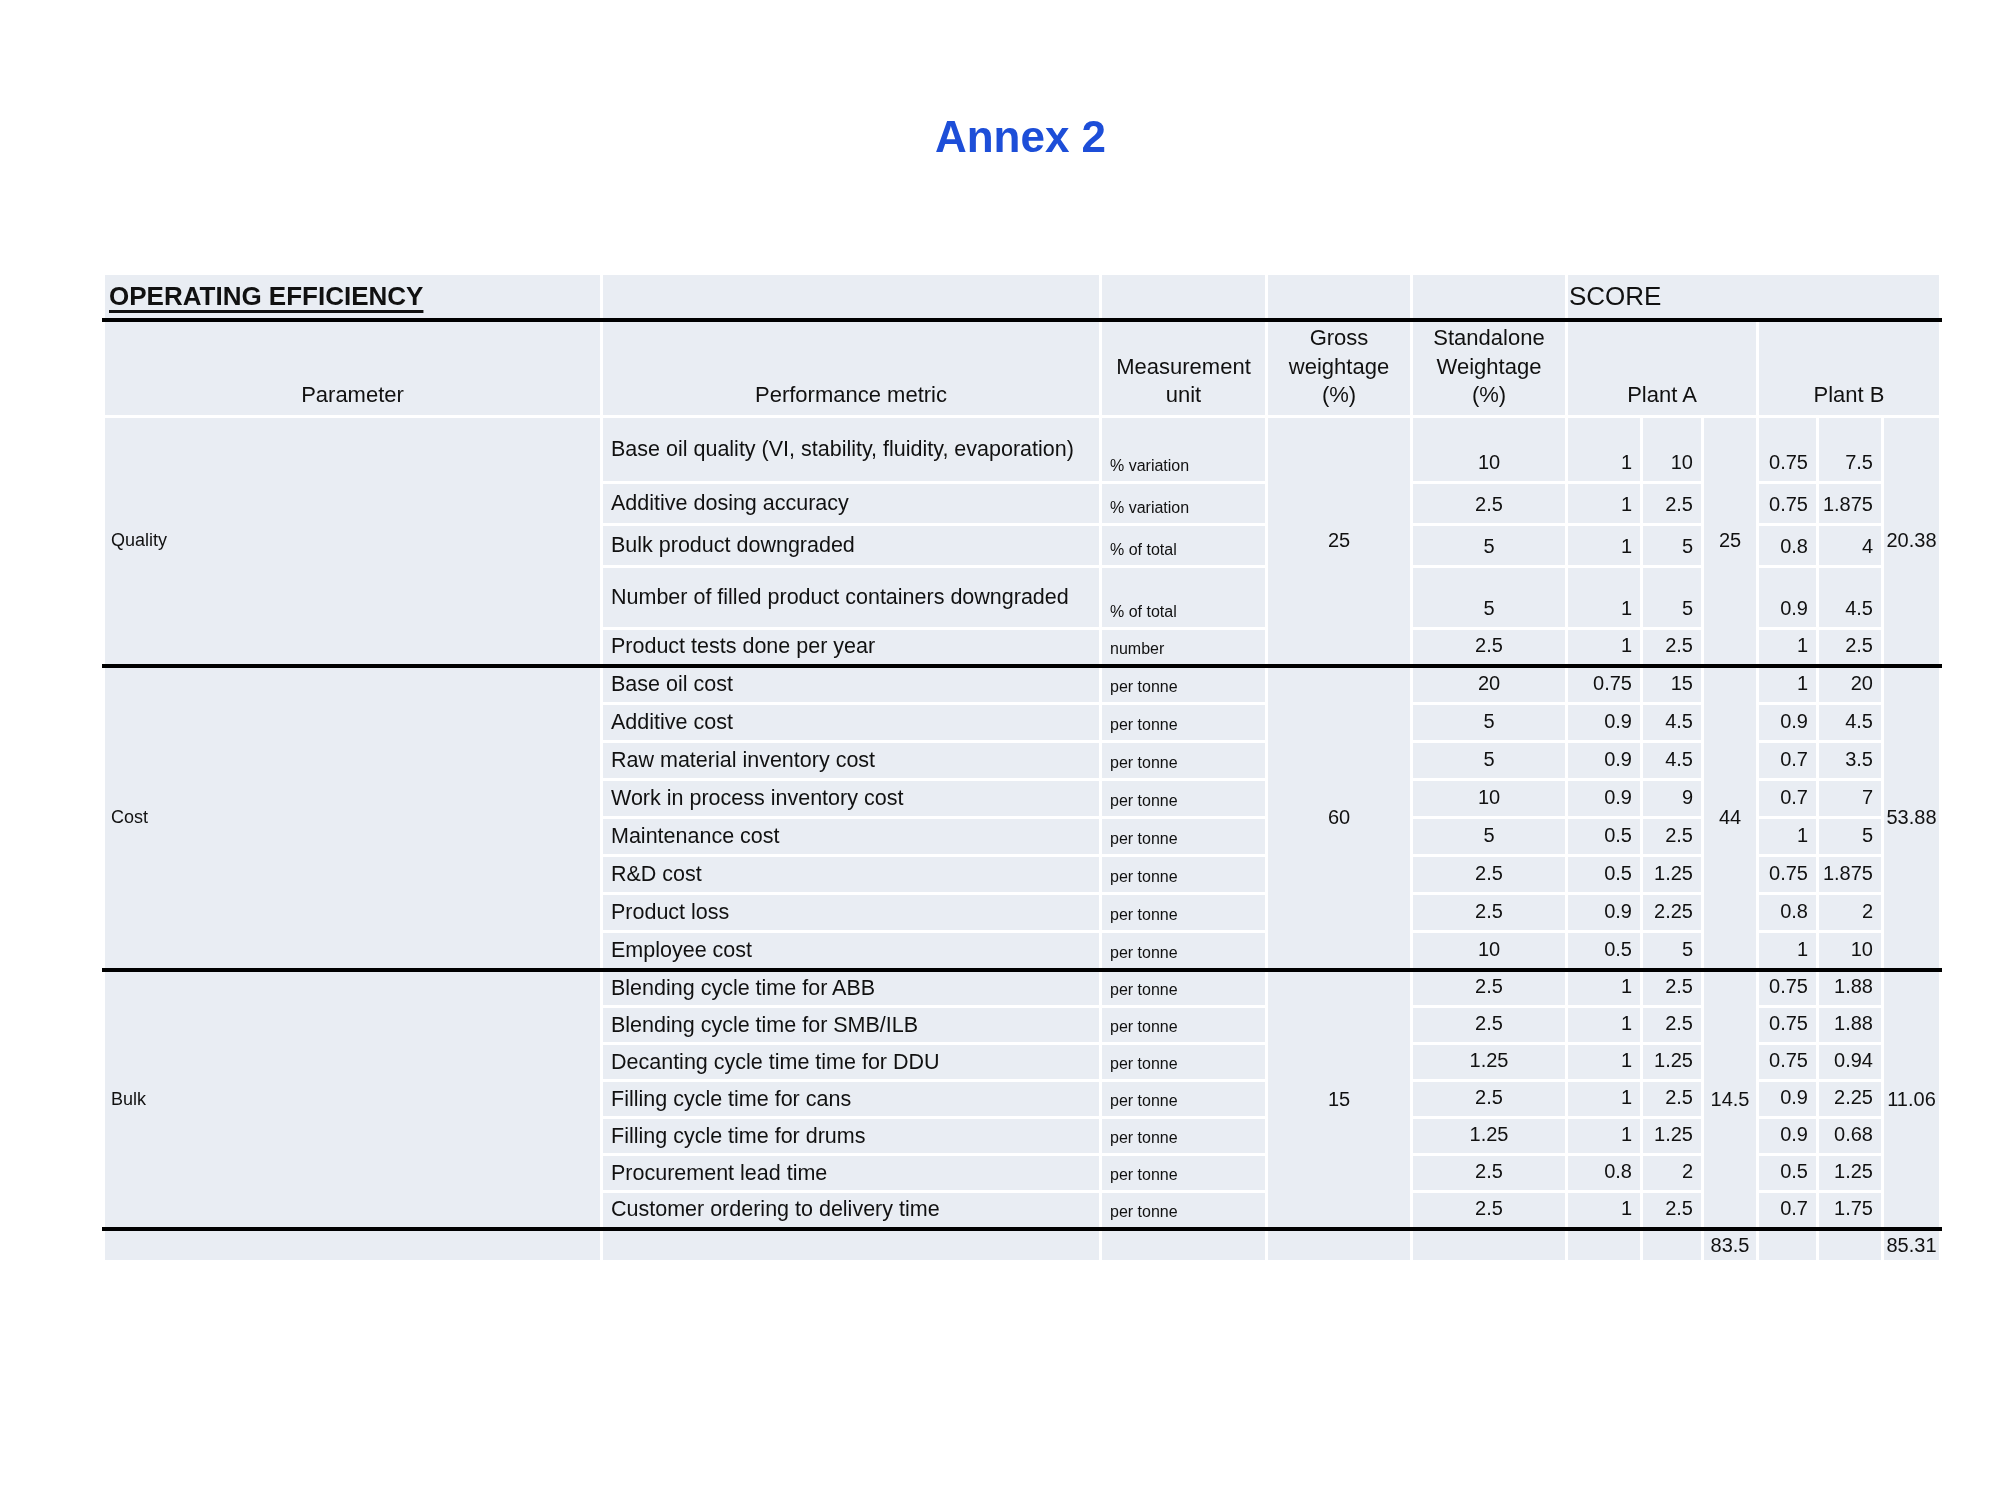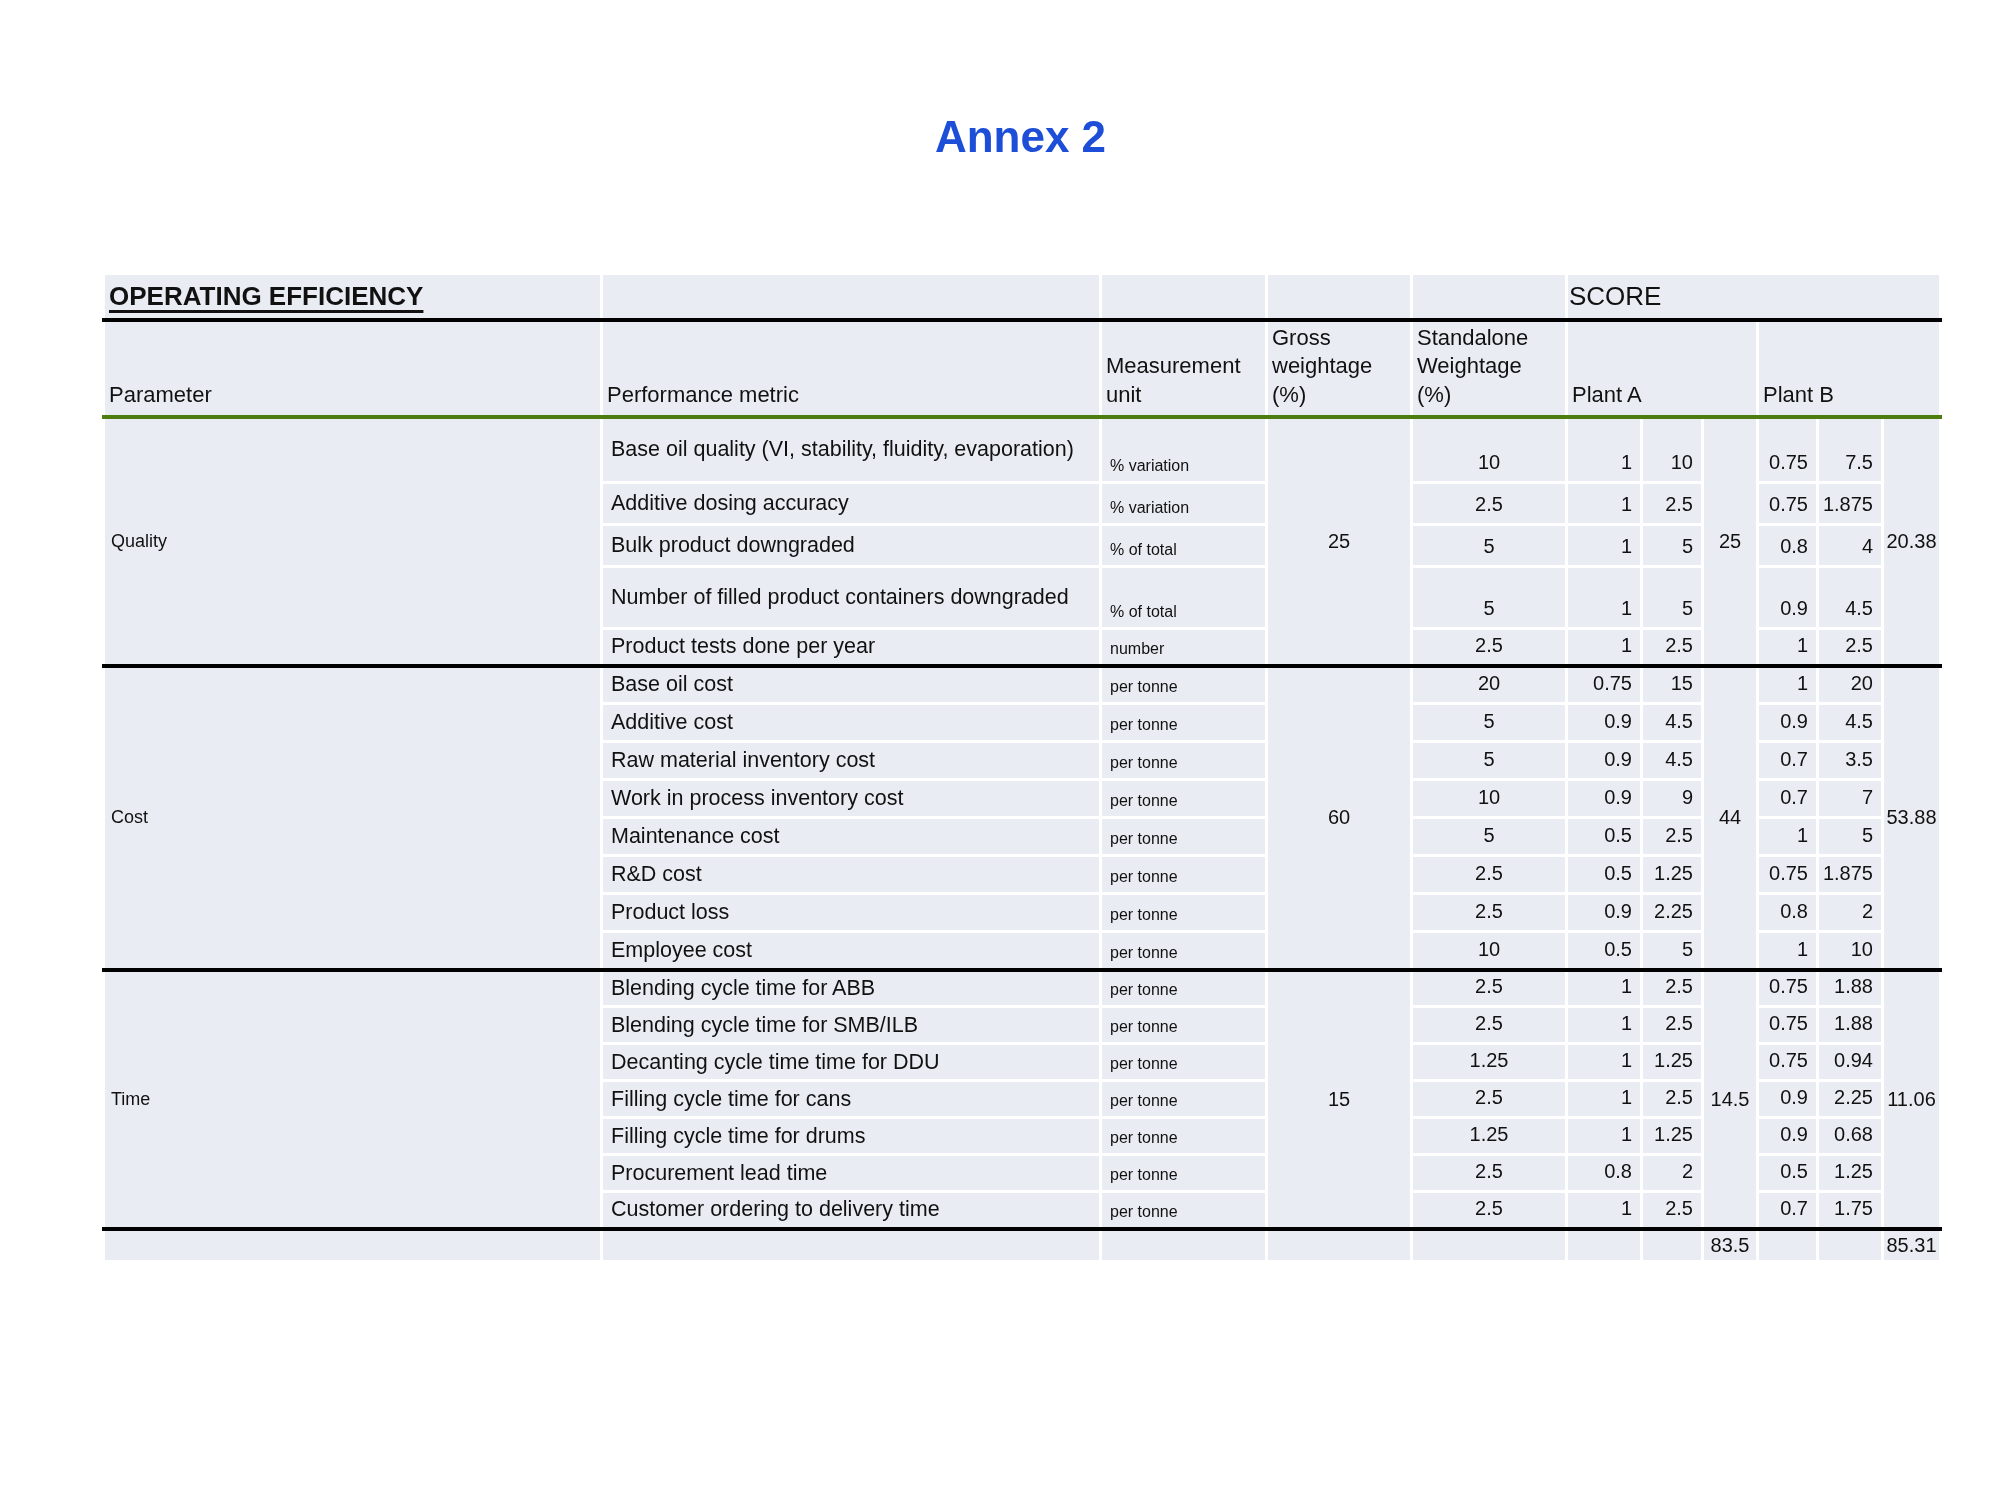--- a/index.html
+++ b/index.html
@@ -30,22 +30,22 @@
   tr.top-row td{border-bottom:4px solid #000;}
   td.oe-cell{
     font-size:26px;font-weight:700;padding-left:4px;
     text-decoration:underline;text-decoration-thickness:2.5px;text-underline-offset:5px;
     white-space:nowrap;
   }
   td.score-cell{font-size:26px;text-align:left;}
   
   tr.header-row{height:97px;}
   tr.header-row td{
-    border-bottom:4px solid #4d7c0f;
-    text-align:left;vertical-align:bottom;
+    border-bottom:1px solid #4d7c0f;
+    text-align:center;vertical-align:bottom;
     font-size:22px;line-height:1.3;padding:0 4px 5px 4px;margin-top:8px;
   }
   
   td.metric-cell{font-size:21.5px;padding:0 6px 0 8px;line-height:1.42;}
   td.unit-cell{font-size:16px;vertical-align:bottom;padding:0 2px 6px 8px;white-space:nowrap;}
   td.param-cell{font-size:18px;padding-left:6px;}
   td.gross-cell{text-align:center;font-size:20px;}
   td.standalone-cell{text-align:center;font-size:20px;vertical-align:bottom;padding-bottom:7px;}
   td.rating-cell,td.score-num-cell{
     text-align:right;font-size:20px;padding-right:8px;
@@ -213,21 +213,21 @@
         <tr style="height: 38px;">
           <td class="metric-cell bb">Employee cost</td>
           <td class="unit-cell bb">per tonne</td>
           <td class="standalone-cell bb">10</td>
           <td class="rating-cell bb">0.5</td>
           <td class="score-num-cell bb">5</td>
           <td class="rating-cell bb">1</td>
           <td class="score-num-cell bb">10</td>
         </tr>
         <tr style="height: 37px;">
-          <td class="param-cell bb" rowspan="7">Time</td>
+          <td class="param-cell bb" rowspan="7">Bulk</td>
           <td class="metric-cell">Blending cycle time for ABB</td>
           <td class="unit-cell">per tonne</td>
           <td class="gross-cell bb" rowspan="7">15</td>
           <td class="standalone-cell">2.5</td>
           <td class="rating-cell">1</td>
           <td class="score-num-cell">2.5</td>
           <td class="subtotal-cell bb" rowspan="7">14.5</td>
           <td class="rating-cell">0.75</td>
           <td class="score-num-cell">1.88</td>
           <td class="subtotal-cell bb" rowspan="7">11.06</td>

